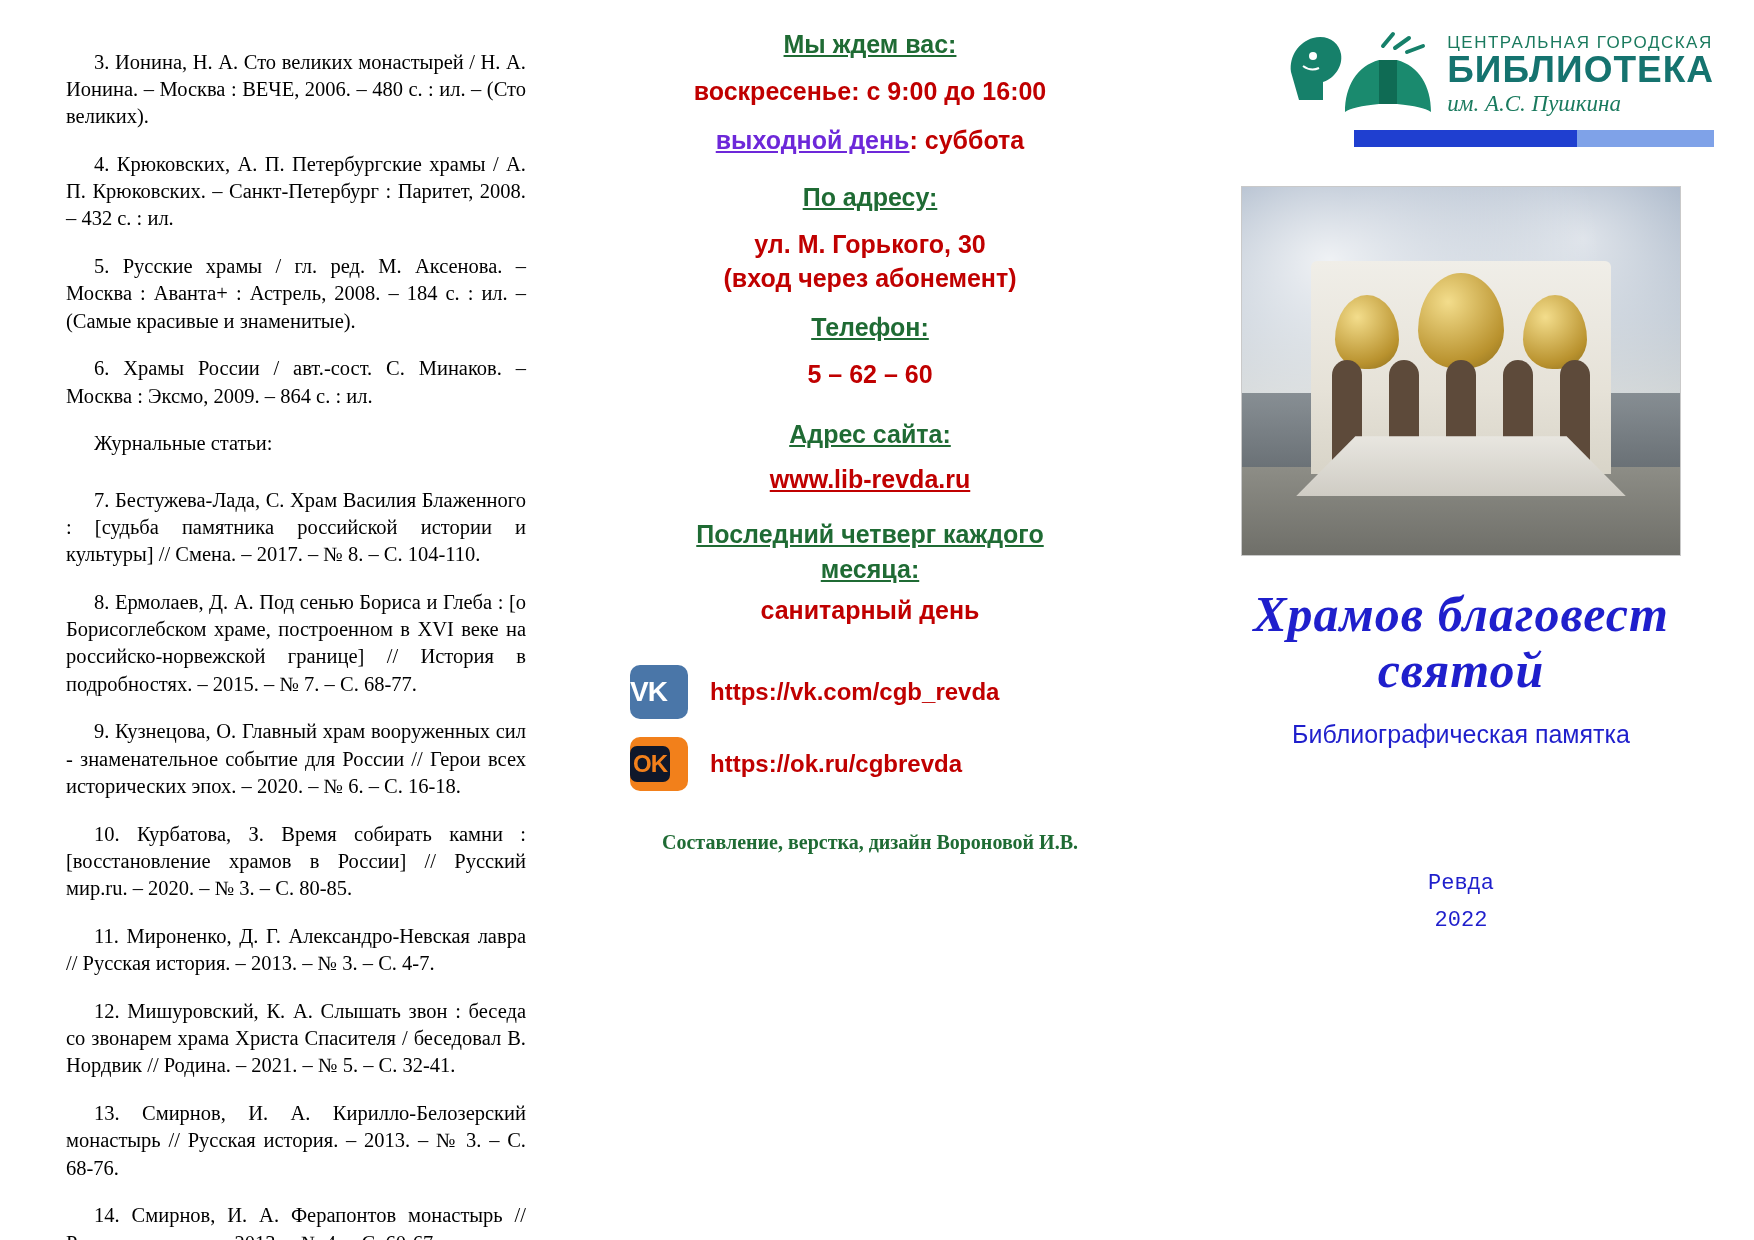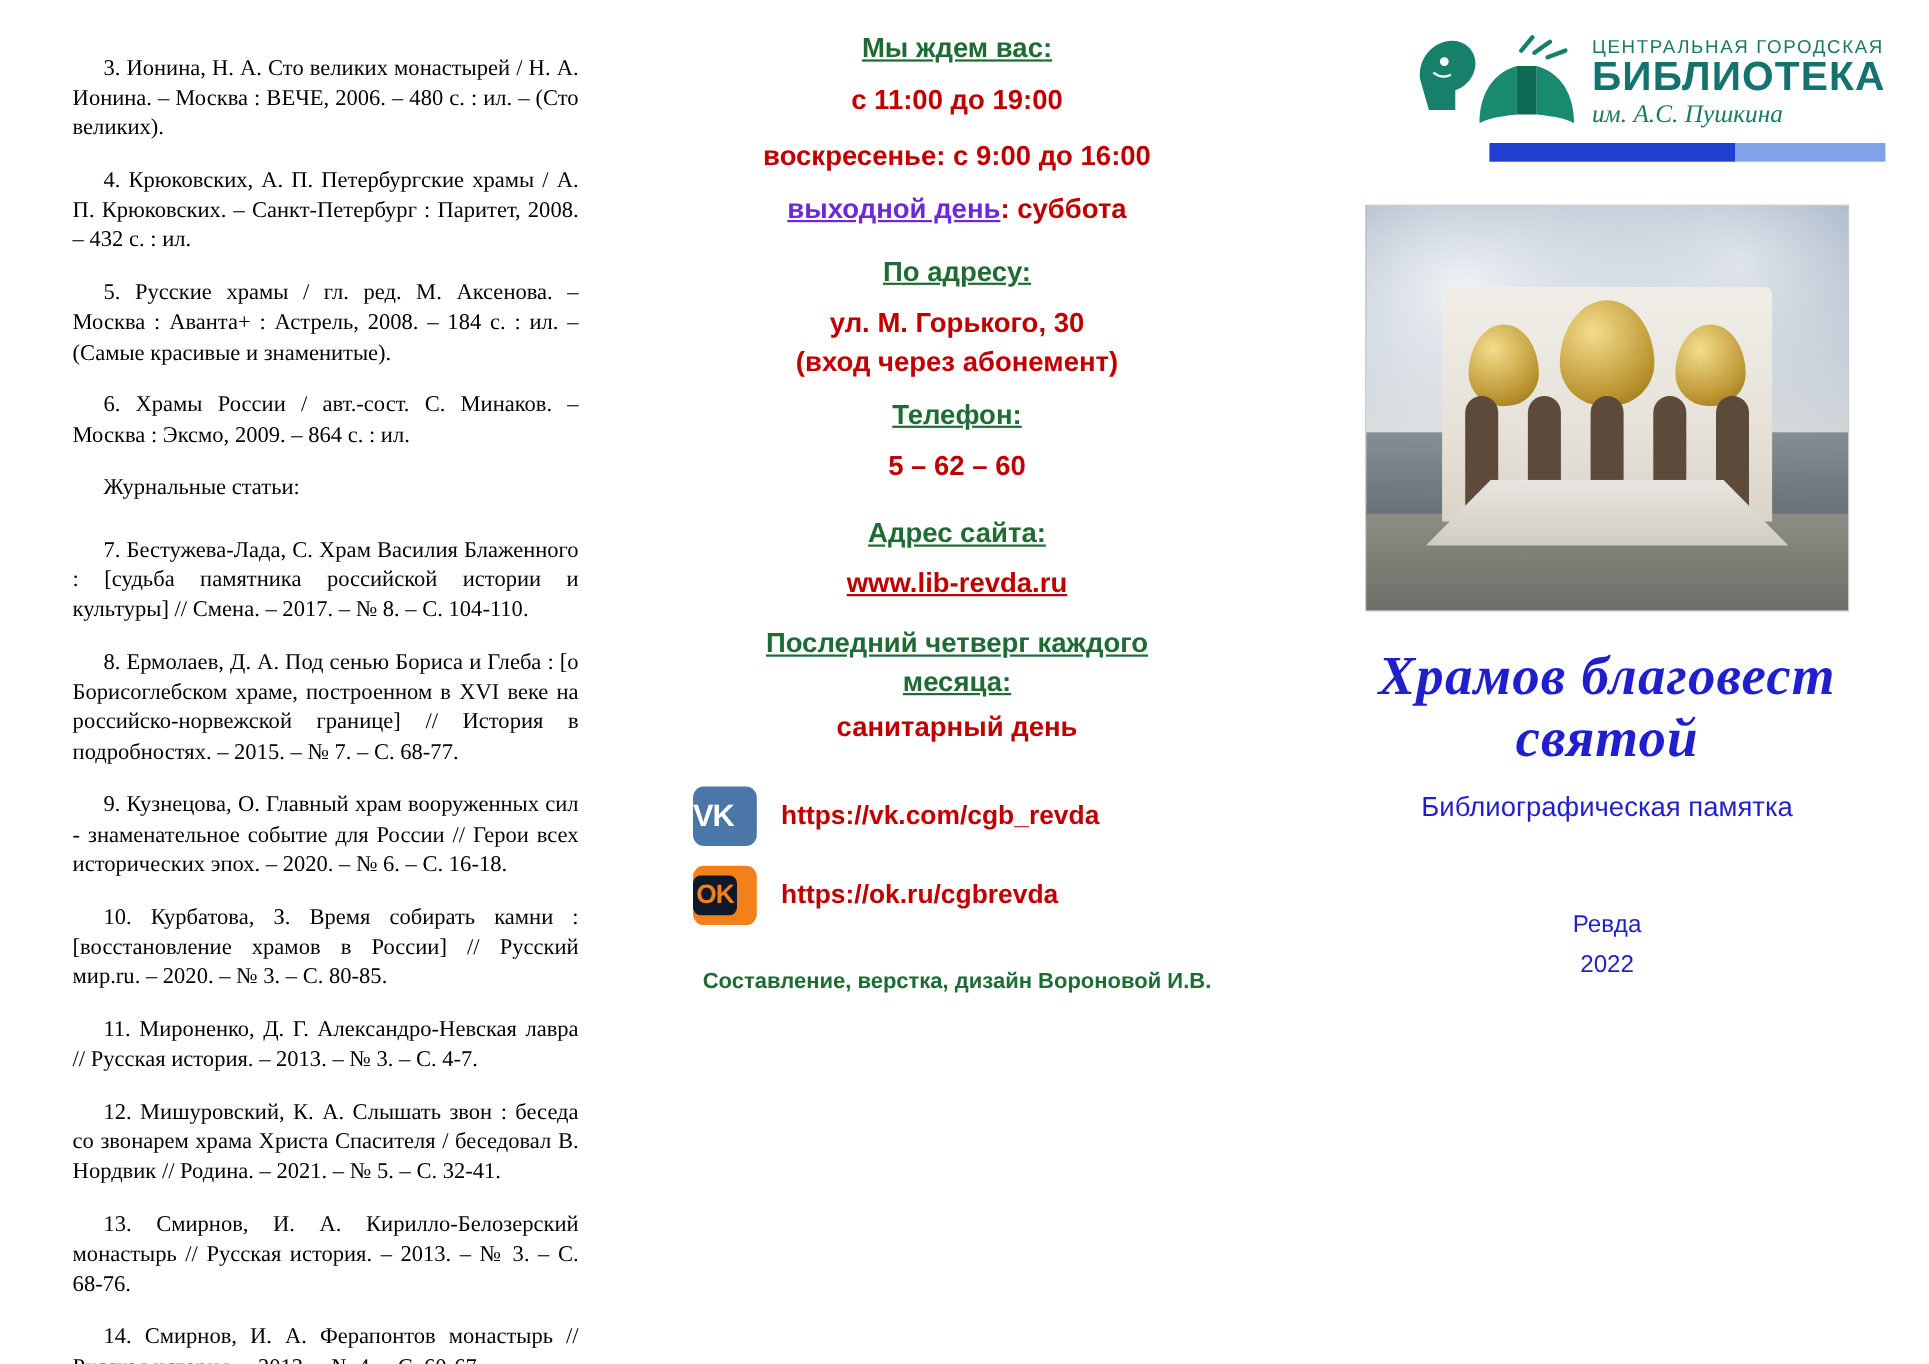--- a/index.html
+++ b/index.html
@@ -119,21 +119,21 @@
   }
   .social-link {
     margin-left: 22px;
     font-family: "Liberation Sans", sans-serif;
     font-weight: bold;
     font-size: 24px;
     color: #c00000;
   }
   .credits {
     margin-top: 40px;
-    font-family: Liberation Sans, sans-serif;
+    font-family: Liberation Serif, serif;
     font-weight: bold;
     font-size: 20px;
     color: #1f6b34;
     text-align: center;
   }
 
   
   .col-right {
     width: 574px;
     position: relative;
@@ -229,23 +229,23 @@
     letter-spacing: 1px;
   }
   .subtitle {
     margin-top: 22px;
     text-align: center;
     font-family: "Liberation Sans", sans-serif;
     font-size: 25px;
     color: #1f1fcc;
   }
   .place {
-    margin-top: 72px;
-    text-align: center;
-    font-family: Liberation Sans, sans-serif;
+    margin-top: 116px;
+    text-align: center;
+    font-family: Liberation Mono, monospace;
     font-size: 22px;
     color: #1f1fcc;
     line-height: 1.7;
   }
 </style>
 </head>
 <body>
 
 <div class="page">
 
@@ -264,21 +264,20 @@
     <p class="ref">11. Мироненко, Д. Г. Александро-Невская лавра // Русская история. – 2013. – № 3. – С. 4-7.</p>
     <p class="ref">12. Мишуровский, К. А. Слышать звон : беседа со звонарем храма Христа Спасителя / беседовал В. Нордвик // Родина. – 2021. – № 5. – С. 32-41.</p>
     <p class="ref">13. Смирнов, И. А. Кирилло-Белозерский монастырь // Русская история. – 2013. – № 3. – С. 68-76.</p>
     <p class="ref">14. Смирнов, И. А. Ферапонтов монастырь // Русская история. – 2013. – № 4. – С. 60-67.</p>
 
   </div>
 
   <div class="col-mid">
 
     <p class="mid-h">Мы ждем вас:</p>
-    <p class="mid-red">с 11:00 до 19:00</p>
     <p class="mid-red">воскресенье: с 9:00 до 16:00</p>
     <p class="mid-mixed">
       <span class="lbl">выходной день</span><span class="val">: суббота</span>
     </p>
 
     <p class="mid-h">По адресу:</p>
     <p class="mid-red" style="margin-bottom:2px">ул. М. Горького, 30</p>
     <p class="mid-red" style="margin-bottom:18px">(вход через абонемент)</p>
 
     <p class="mid-h">Телефон:</p>

